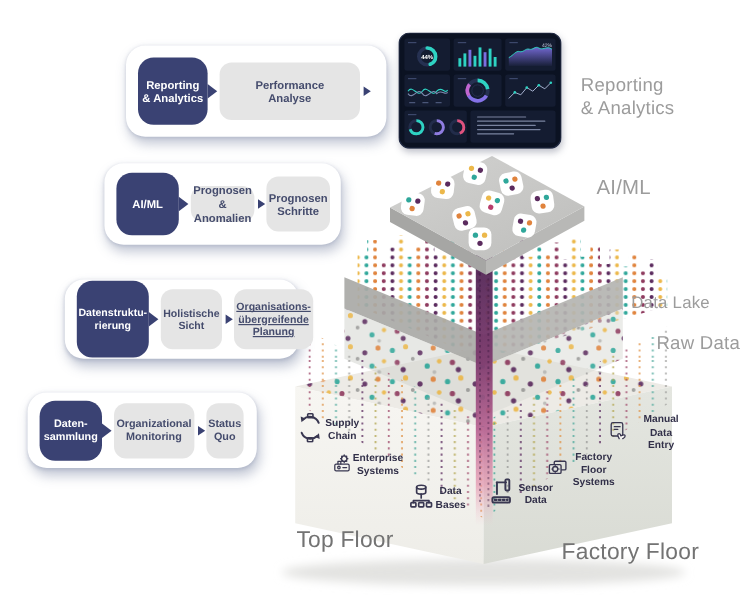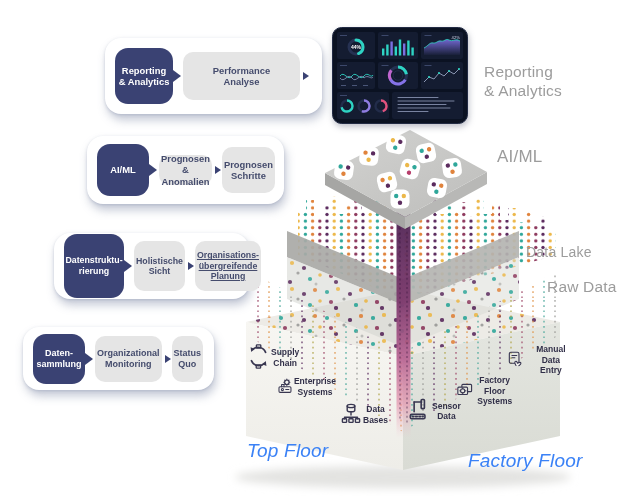--- a/index.html
+++ b/index.html
@@ -17,21 +17,21 @@
   .fc-primary::after{content:"";position:absolute;right:-8px;top:50%;transform:translateY(-50%);
               border:6px solid transparent;border-left:8px solid #3a4273;border-right:none;}
   .fc-step{background:#e5e5e5;color:#454c6d;border-radius:10px;flex:1;
            display:flex;align-items:center;justify-content:center;text-align:center;
            font-weight:bold;white-space:pre-line;line-height:1.18;padding:0 2px;}
   .fc-tri{width:0;height:0;border:4.5px solid transparent;border-left:6.5px solid #3a4273;
           border-right:none;flex:none;margin:0 1px 0 3px;}
 
   
   .layer-label{position:absolute;color:#9c9c9c;white-space:pre-line;line-height:1.25;letter-spacing:.2px;}
-  .floor-label{color:#3b82f6;font-style:italic;}
+  .floor-label{color:#737373;}
 
   
   .source{position:absolute;width:60px;display:flex;flex-direction:row;align-items:center;}
   .source .src-label{font-size:8.5px;font-weight:bold;color:#323049;text-align:center;
                      white-space:pre-line;line-height:1.25;margin-top:2px;}
 
   
   .dashboard{position:absolute;left:332px;top:27px;width:136px;height:97px;
              filter:drop-shadow(1px 3px 3px rgba(20,30,60,.28));}
 </style>

